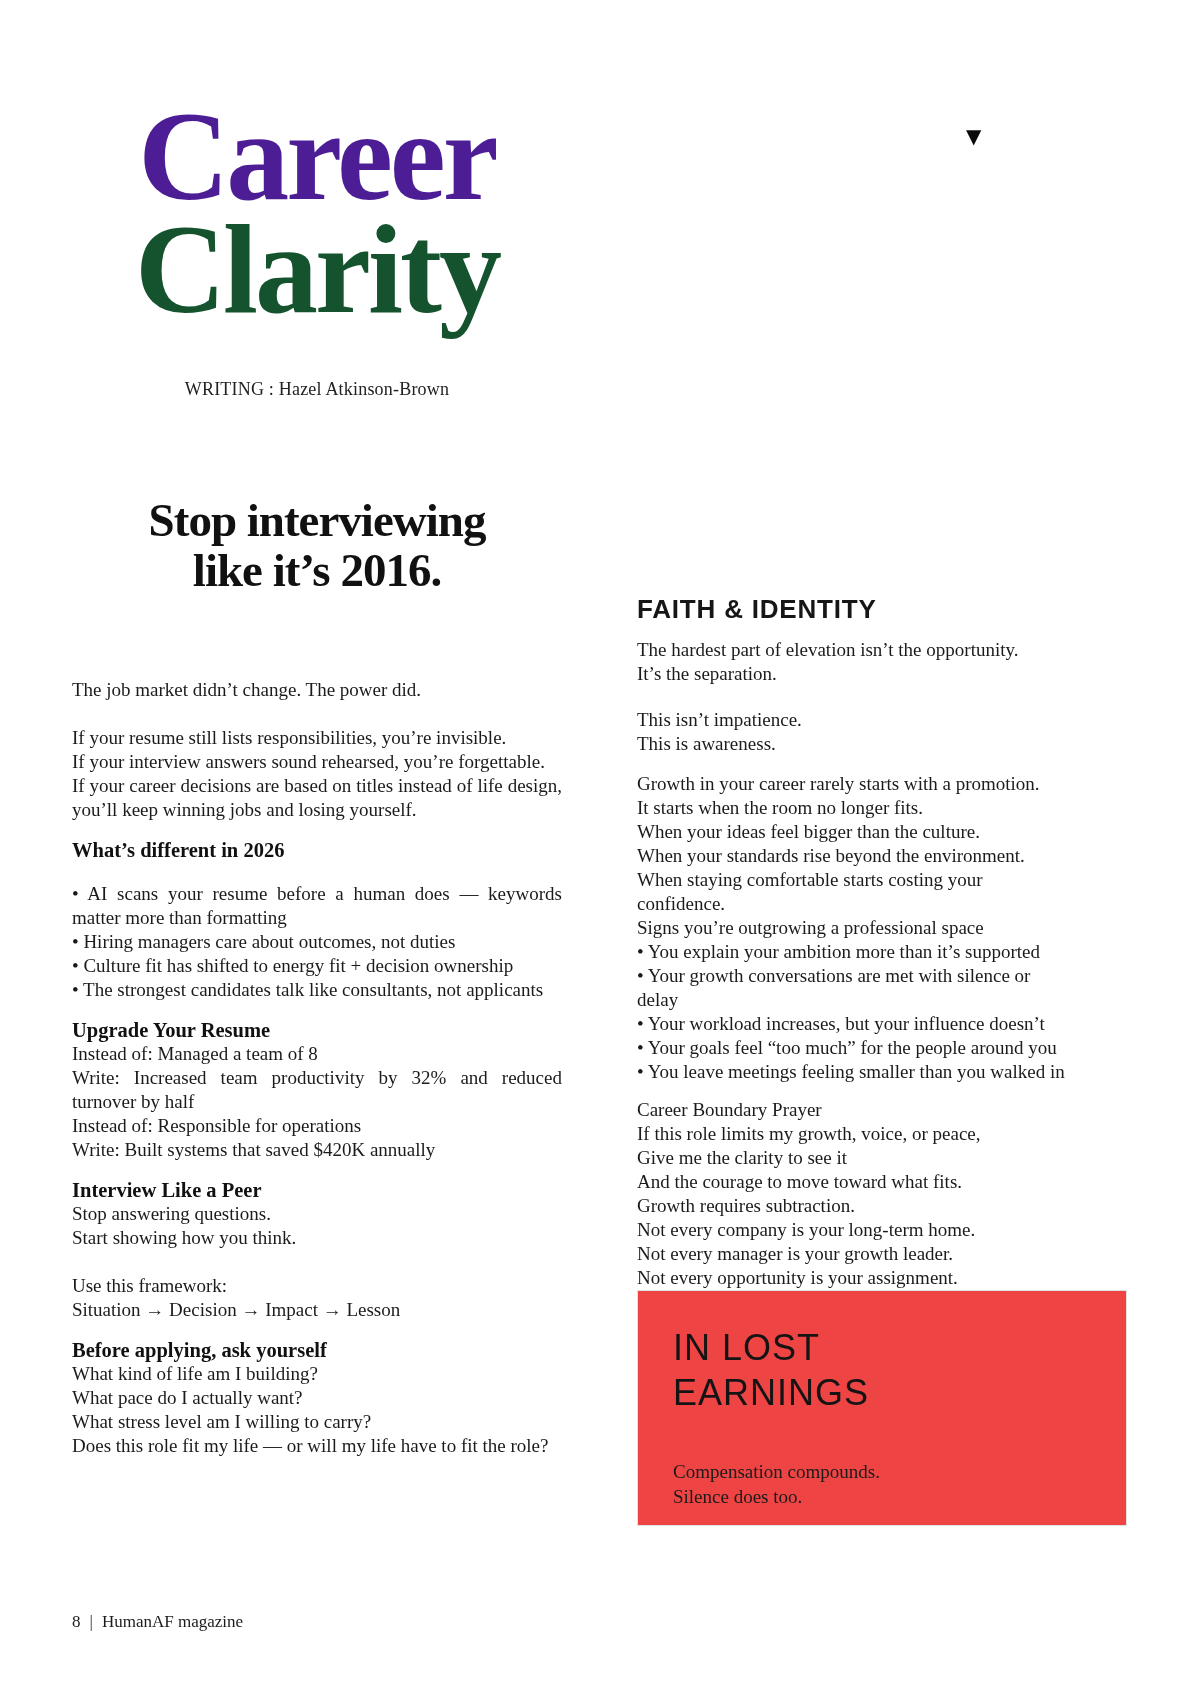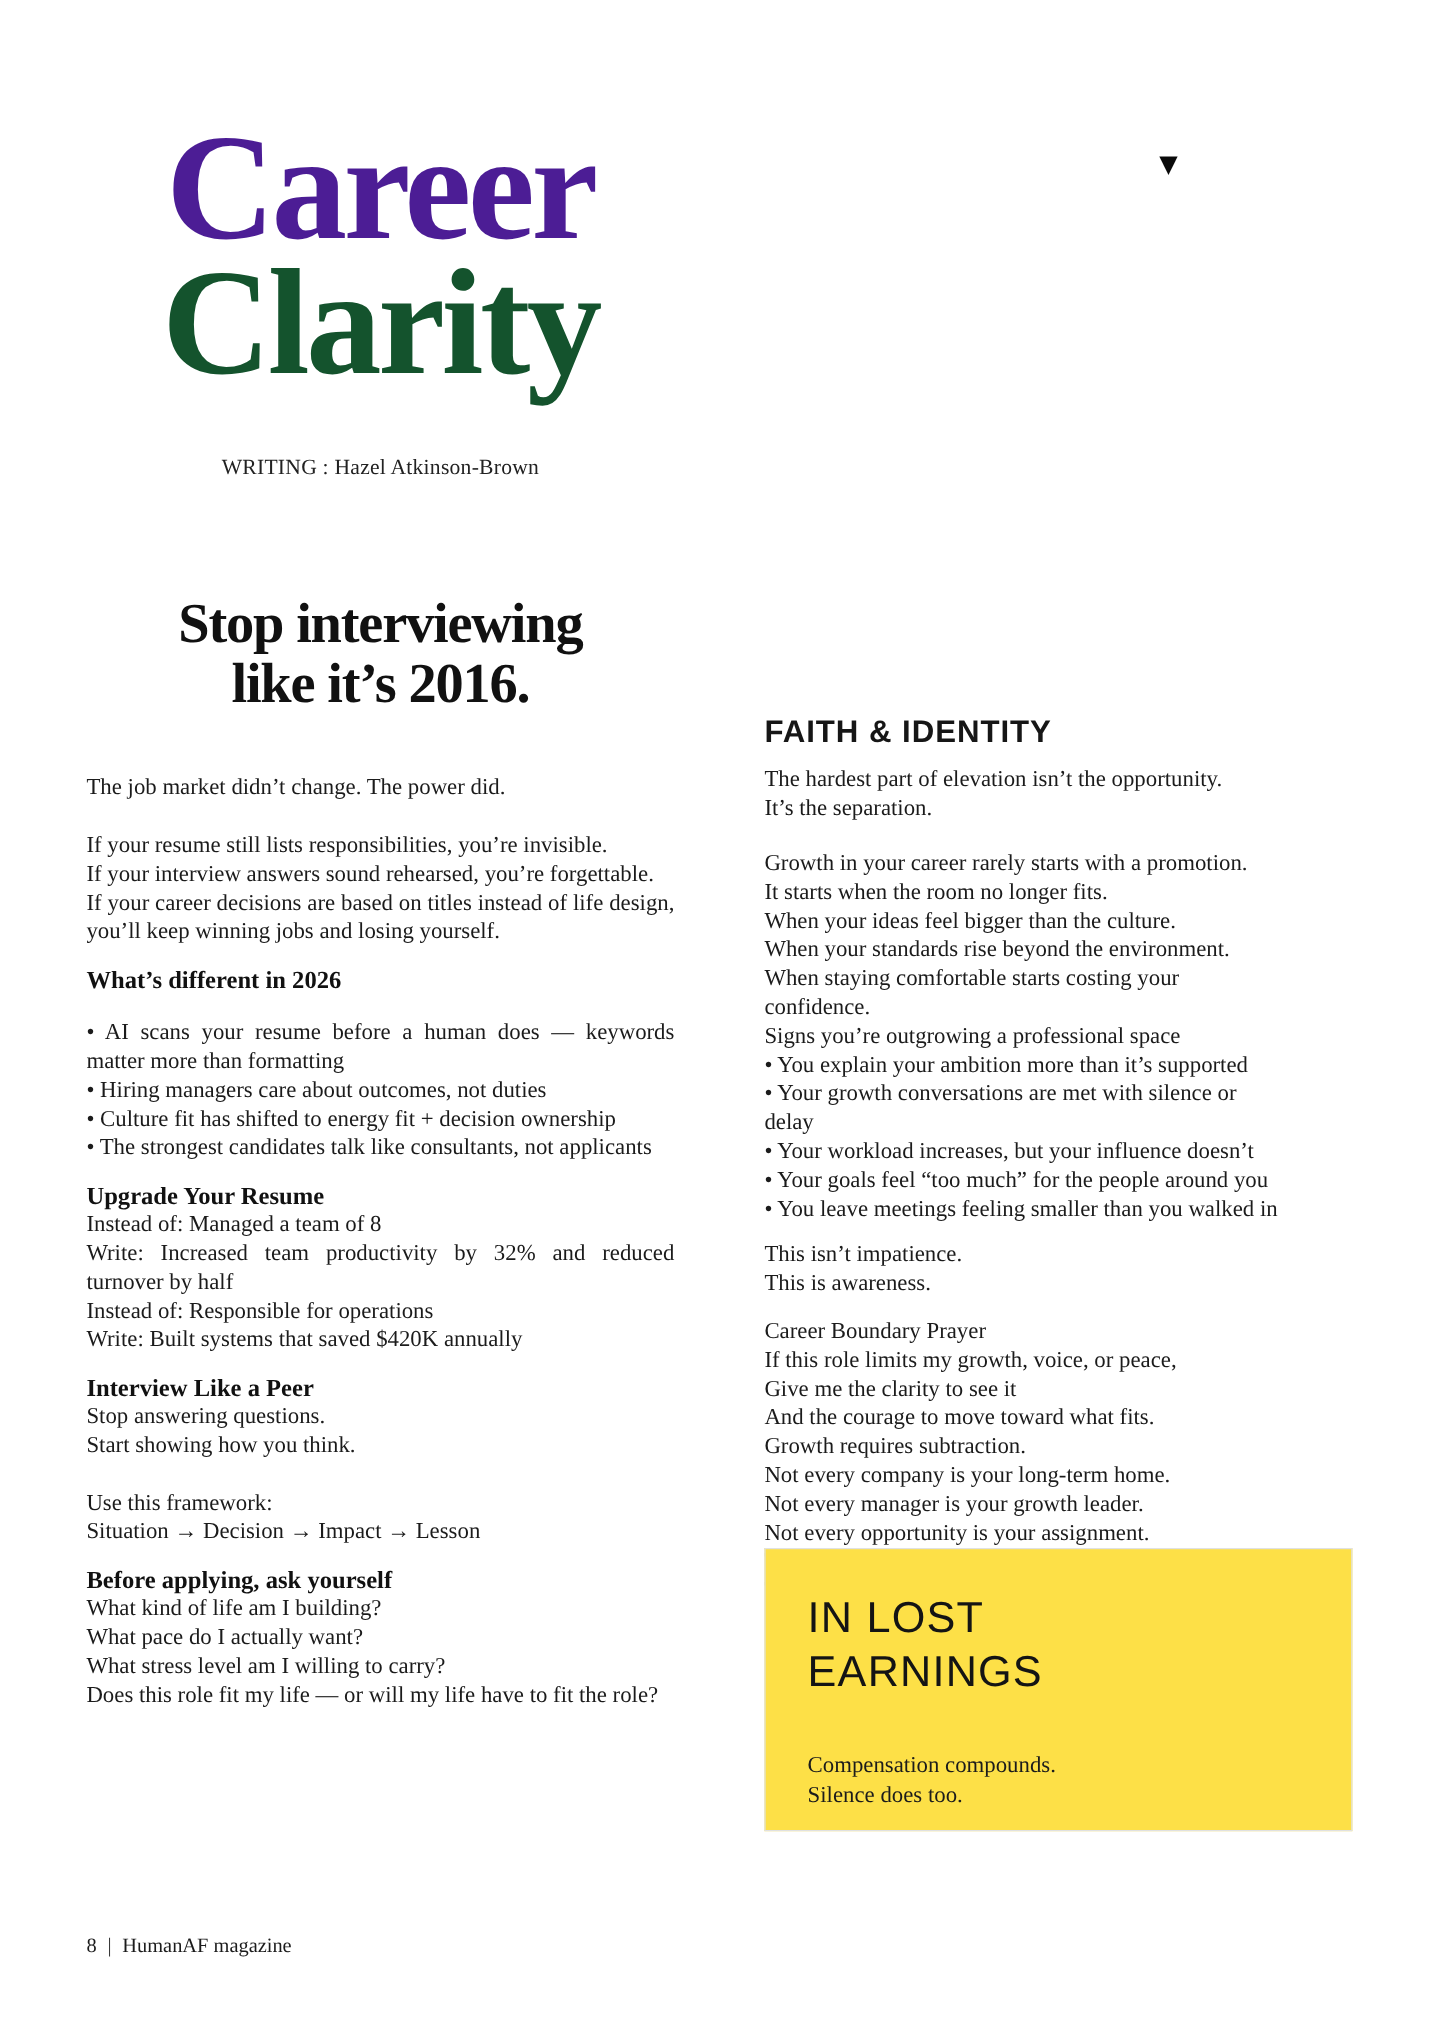--- a/index.html
+++ b/index.html
@@ -24,42 +24,42 @@
   .masthead .byline { margin:52px 0 0 0; font-size:18px; color:#222; letter-spacing:0.2px; }
 
   
   .headline {
     position:absolute; left:72px; top:496px; width:490px; margin:0;
     text-align:center; font-size:47px; font-weight:700; line-height:1.06;
     letter-spacing:-1px; color:#111;
   }
 
   
-  .left-col { position:absolute; left:72px; top:645px; width:490px; font-size:19px; line-height:24px; }
+  .left-col { position:absolute; left:72px; top:678px; width:490px; font-size:19px; line-height:24px; }
   .left-col p { margin:0 0 16px 0; }
   .left-col p.mb24 { margin-bottom:24px; }
   .left-col h3 { margin:0; font-size:20.5px; line-height:24px; font-weight:700; color:#111; }
   .left-col h3.mb20 { margin-bottom:20px; }
   .just { text-align:justify; }
 
   
   .right-col { position:absolute; left:637px; top:596px; width:436px; font-size:19px; line-height:24px; }
   .right-col .kicker {
     margin:0 0 16px 0; font-family:"Liberation Sans", sans-serif;
     font-size:26px; line-height:26px; font-weight:700; letter-spacing:0.8px; color:#161616;
   }
   .right-col p { margin:0; }
   .right-col p.mb22 { margin-bottom:22px; }
   .right-col p.mb14 { margin-bottom:14px; }
   .right-col p.mb16 { margin-bottom:16px; }
 
   
   .earnings-box {
     position:absolute; left:637px; top:1290px; width:490px; height:236px;
-    background:#fde047; border:1px solid #e0e1e1; box-sizing:border-box;
+    background:#ef4444; border:1px solid #e0e1e1; box-sizing:border-box;
     padding:34px 22px 0 35px; display:flex; justify-content:space-between;
   }
   .box-left { display:flex; flex-direction:column; }
   .box-label {
     font-family:"Liberation Sans", sans-serif; font-size:36px; line-height:45px;
     letter-spacing:1px; color:#141414;
   }
   .box-caption { margin-top:44px; font-size:19px; line-height:25px; color:#1b1b1b; }
   .box-right { display:flex; flex-direction:column; align-items:flex-start; margin-top:-10px; }
   .box-amount {
@@ -119,33 +119,33 @@
     <p class="pre">What kind of life am I building?
 What pace do I actually want?
 What stress level am I willing to carry?
 Does this role fit my life — or will my life have to fit the role?</p>
   </section>
 
   <aside class="right-col">
     <h4 class="kicker">FAITH &amp; IDENTITY</h4>
     <p class="pre mb22">The hardest part of elevation isn’t the opportunity.
 It’s the separation.</p>
+    <p class="pre mb16">This isn’t impatience.
+This is awareness.</p>
     <p class="pre mb14">Growth in your career rarely starts with a promotion.
 It starts when the room no longer fits.
 When your ideas feel bigger than the culture.
 When your standards rise beyond the environment.
 When staying comfortable starts costing your confidence.
 Signs you’re outgrowing a professional space
 • You explain your ambition more than it’s supported
 • Your growth conversations are met with silence or delay
 • Your workload increases, but your influence doesn’t
 • Your goals feel “too much” for the people around you
 • You leave meetings feeling smaller than you walked in</p>
-    <p class="pre mb16">This isn’t impatience.
-This is awareness.</p>
     <p class="pre">Career Boundary Prayer
 If this role limits my growth, voice, or peace,
 Give me the clarity to see it
 And the courage to move toward what fits.
 Growth requires subtraction.
 Not every company is your long-term home.
 Not every manager is your growth leader.
 Not every opportunity is your assignment.
 That’s not failure.
 That’s alignment.</p>

